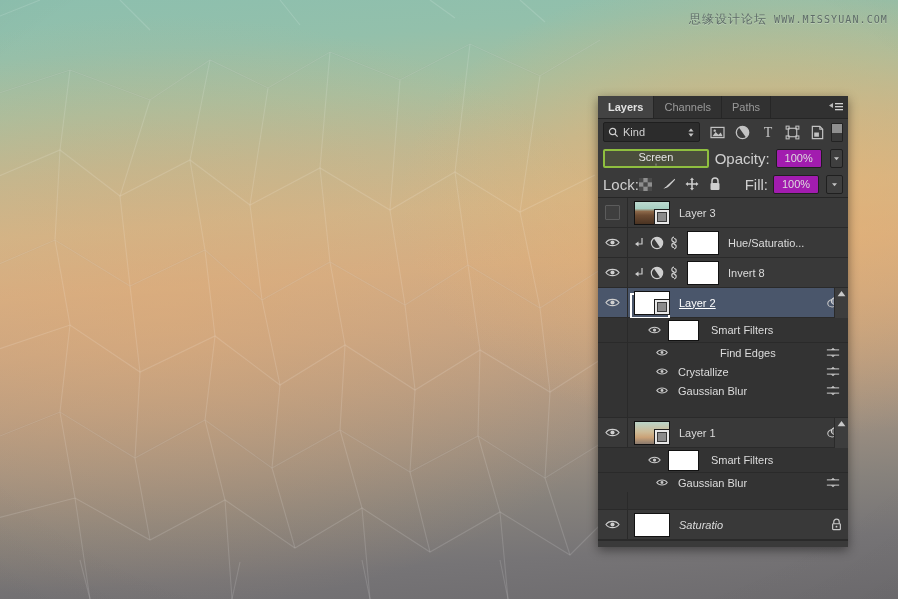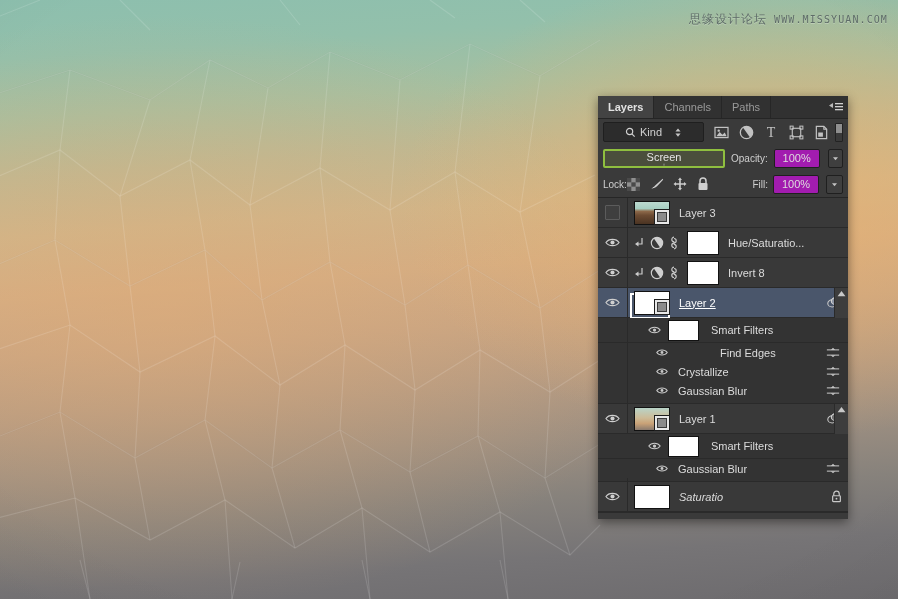--- a/index.html
+++ b/index.html
@@ -133,21 +133,21 @@
     gap: 5px;
   }
   .kind-select {
     width: 100px;
     height: 18px;
     background: #2c2c2c;
     border: 1px solid #1f1f1f;
     border-radius: 2px;
     display: flex;
     align-items: center;
-    padding: 0 21px;
+    padding: 0 4px;
     gap: 4px;
     color: #d0d0d0;
     font-size: 11px;
     position: relative;
   }
   .kind-select .kind-label { flex: 1; }
   .filter-icons {
     display: flex;
     align-items: center;
     gap: 8px;
@@ -184,21 +184,21 @@
     border-radius: 2px;
     display: flex;
     align-items: center;
     padding: 0 4px;
     color: #e4e4e4;
     font-size: 11px;
     box-sizing: border-box;
     flex-direction: column;
   }
   .blend-select .bs-label { flex: 1; }
-  .row-label { font-size: 10px; color: #cfcfcf; white-space: nowrap; }
+  .row-label { font-size: 15px; color: #cfcfcf; white-space: nowrap; }
   .num-field {
     height: 17px;
     background: #a21caf;
     border: 1px solid #1f1f1f;
     border-radius: 2px;
     display: flex;
     align-items: center;
     justify-content: center;
     padding: 0 5px;
     color: #dedede;
@@ -350,21 +350,21 @@
   .smart-fx-icon { color: #cfcfcf; display:flex; align-items:center; }
   .lock-badge { color: #c9c9c9; display:flex; align-items:center; }
   .filter-eye { width: 16px; display:flex; align-items:center; justify-content:center; color:#c8c8c8; }
   .filter-name { margin-left: 8px; font-size: 11px; color: #dcdcdc; }
   .filter-header-name { margin-left: 12px; font-size: 11px; color: #dcdcdc; }
   .blend-opts-icon { margin-left: auto; margin-right: 8px; color: #c5c5c5; display:flex; align-items:center; }
 
   .filter-group {
     background: #333333;
     border-bottom: 1px solid #2a2a2a;
-    padding-bottom: 3px;
+    padding-bottom: 17px;
   }
   .fg-left-gutter {
     position: absolute;
     left: 0; top: 0; bottom: 0;
     width: 29px;
     border-right: 1px solid #2a2a2a;
   }
 
   
   .scroll-track {

